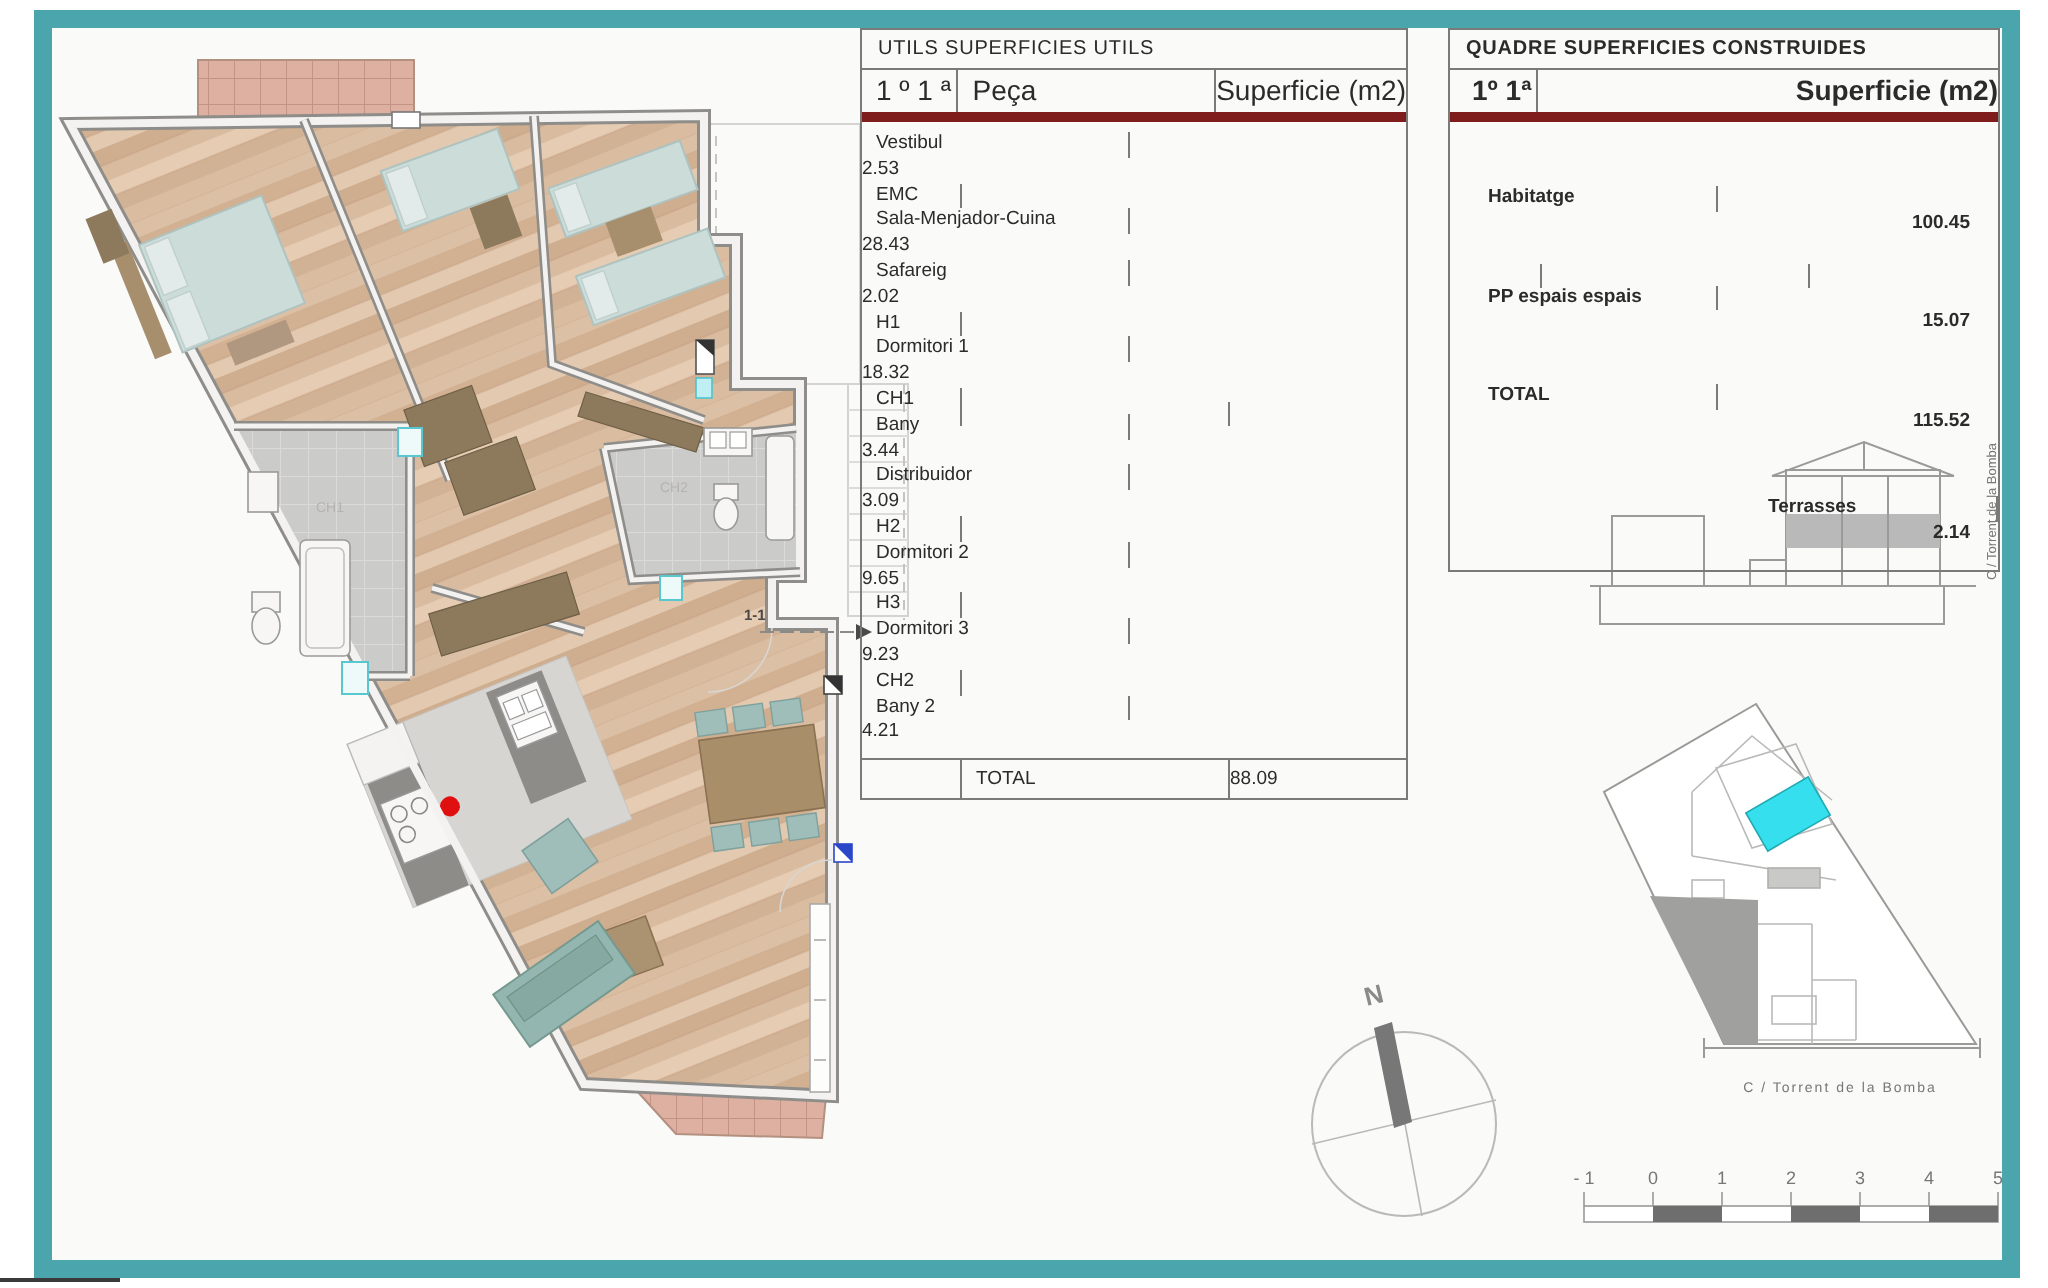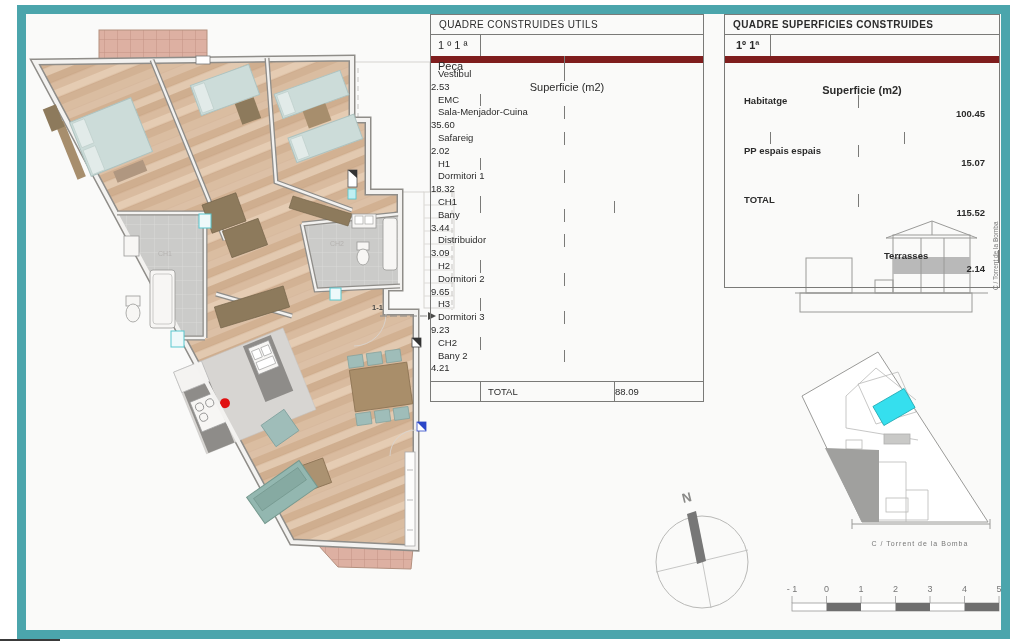--- a/index.html
+++ b/index.html
@@ -5,21 +5,21 @@
   html,body{margin:0;padding:0;background:#ffffff;}
   #sheet{position:relative;width:1024px;height:644px;background:#ffffff;overflow:hidden;
          font-family:"Liberation Sans",sans-serif;}
   #frame{position:absolute;left:17px;top:5px;width:993px;height:634px;box-sizing:border-box;
          border:9px solid #4BA5AC;background:#fafaf9;}
   #corner-mark{position:absolute;left:0;top:639px;width:60px;height:2px;background:#3a3a3a;}
   svg{position:absolute;left:0;top:0;}
   .tbl{position:absolute;box-sizing:border-box;border:1px solid #7a7a78;color:#2b2b2b;background:transparent;}
   .tbl .title{height:19px;line-height:19px;padding-left:8px;font-size:10px;letter-spacing:.4px;
               border-bottom:1px solid #7a7a78;white-space:nowrap;}
-  .tbl .hdr{display:flex;height:21px;line-height:21px;font-size:11px;border-bottom:7px solid #7f1d1d;flex-direction:column;}
+  .tbl .hdr{display:flex;height:21px;line-height:21px;font-size:14px;border-bottom:5px solid #7f1d1d;}
   .tbl .body{font-size:9.5px;}
   .tbl .trow{display:flex;line-height:12.8px;flex-direction:column;}
   .tbl .total{display:flex;height:19px;line-height:19px;font-size:9.5px;border-top:1px solid #7a7a78;}
   .tbl .c1,.tbl .c2,.tbl .c3{box-sizing:border-box;white-space:nowrap;}
   .tbl .c1{border-right:1px solid #7a7a78;}
   .tbl .c2{border-right:1px solid #7a7a78;}
   
   #tbl-utils{left:430px;top:14px;width:274px;}
   #tbl-utils .c1{width:50px;padding-left:7px;}
   #tbl-utils .c2{width:134px;padding-left:7px;}
@@ -249,36 +249,36 @@
         <text x="861" y="592">1</text>
         <text x="895.5" y="592">2</text>
         <text x="930" y="592">3</text>
         <text x="964.5" y="592">4</text>
         <text x="999" y="592">5</text>
       </g>
     </g>
   </svg>
 
   <div class="tbl" id="tbl-utils">
-    <div class="title">QUADRE CONSTRUIDES UTILS</div>
+    <div class="title">UTILS SUPERFICIES UTILS</div>
     <div class="hdr">
       <span class="c1">1 º 1 ª</span>
       <span class="c2">Peça</span>
       <span class="c3">Superficie (m2)</span>
     </div>
     <div class="body">
       <div class="trow">
           <span class="c1"></span>
           <span class="c2">Vestibul</span>
           <span class="c3">2.53</span>
         </div>
       <div class="trow">
           <span class="c1">EMC</span>
           <span class="c2">Sala-Menjador-Cuina</span>
-          <span class="c3">35.60</span>
+          <span class="c3">28.43</span>
         </div>
       <div class="trow">
           <span class="c1"></span>
           <span class="c2">Safareig</span>
           <span class="c3">2.02</span>
         </div>
       <div class="trow">
           <span class="c1">H1</span>
           <span class="c2">Dormitori 1</span>
           <span class="c3">18.32</span>

